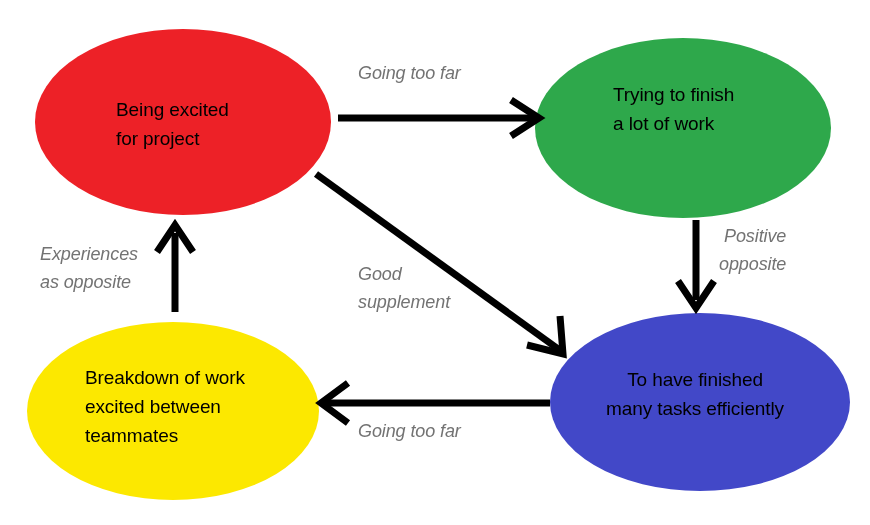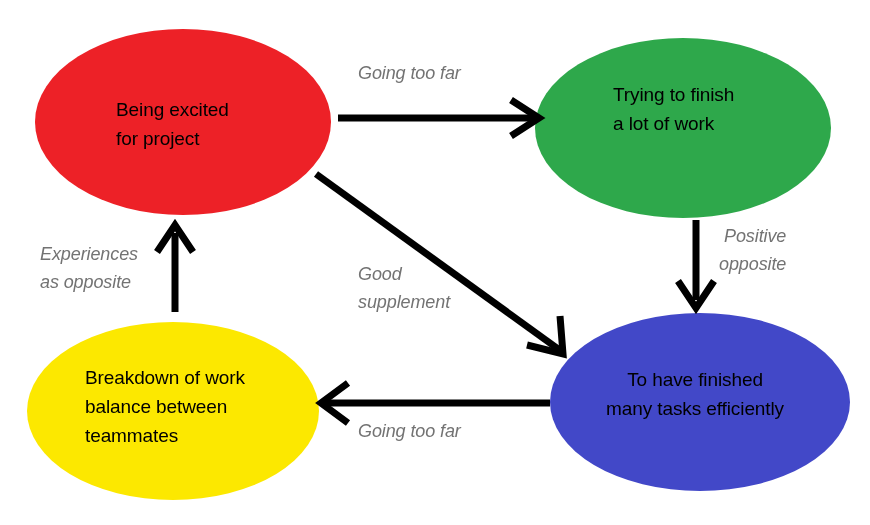--- a/index.html
+++ b/index.html
@@ -93,21 +93,21 @@
     </g>
   </svg>
 
   <div class="node-label" id="label-red">Being excited
 for project</div>
 
   <div class="node-label" id="label-green">Trying to finish
 a lot of work</div>
 
   <div class="node-label" id="label-yellow">Breakdown of work
-balance between
+excited between
 teammates</div>
 
   <div class="node-label" id="label-blue">To have finished
 many tasks efficiently</div>
 
   <div class="edge-label" id="label-e1">Going too far</div>
 
   <div class="edge-label" id="label-e2">Positive
 opposite</div>
 

